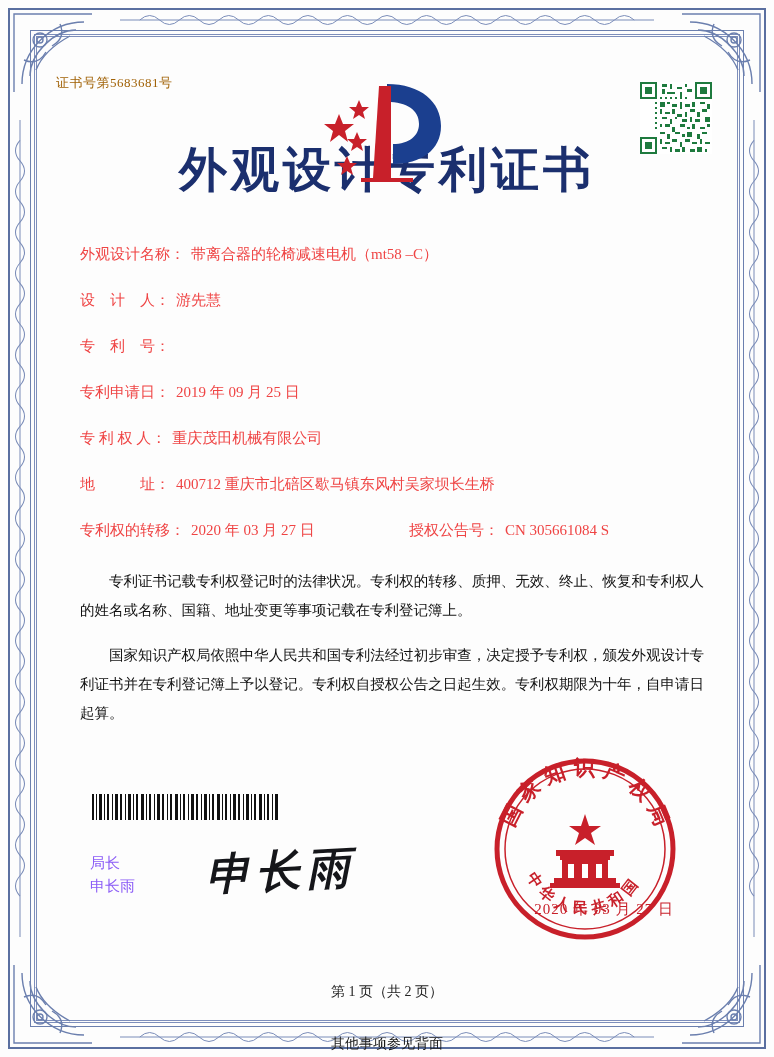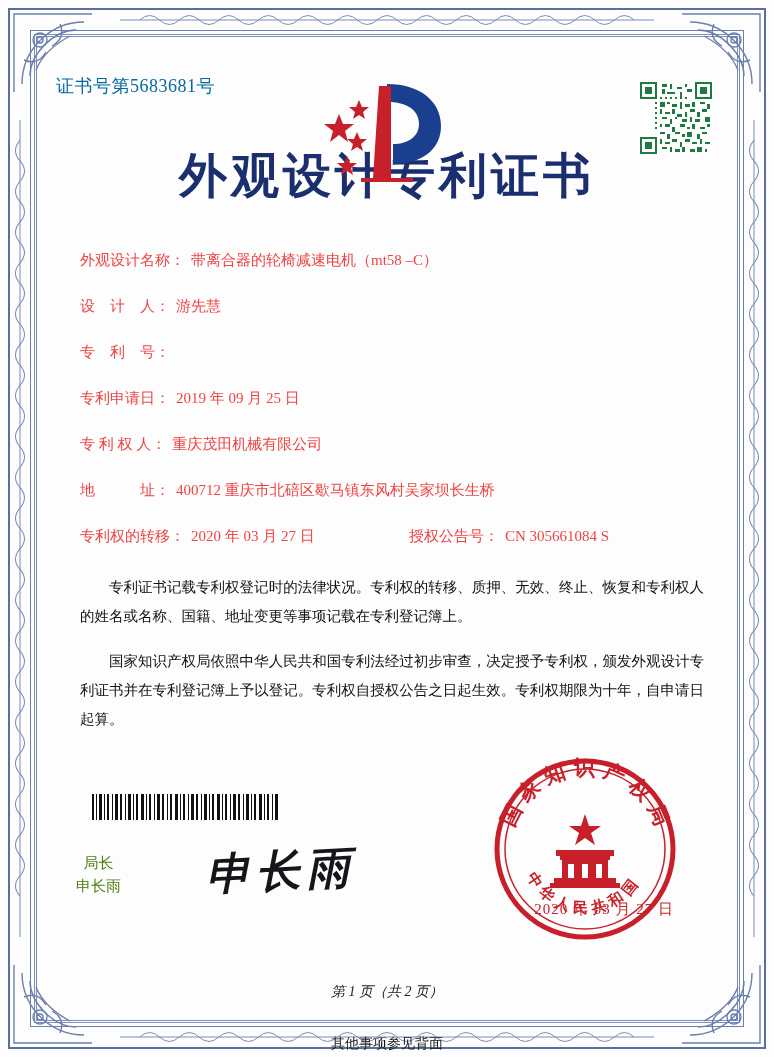--- a/index.html
+++ b/index.html
@@ -82,22 +82,22 @@
   
   .content {
     position: absolute;
     left: 56px;
     top: 52px;
     right: 56px;
     bottom: 40px;
   }
 
   .cert-number {
-    font-size: 18px;
-    color: #0369a1;
+    font-size: 13px;
+    color: #a16207;
     letter-spacing: 0.5px;
     margin-top: 22px;
   }
 
   
   .emblem {
     position: absolute;
     left: 50%;
     transform: translateX(-50%);
     top: 26px;
@@ -178,26 +178,25 @@
     position: absolute;
     left: 34px;
     top: 742px;
     width: 190px;
     height: 26px;
   }
 
   
   .sig-block {
     position: absolute;
-    left: 20px;
+    left: 34px;
     top: 800px;
     font-size: 15px;
-    color: #4d7c0f;
+    color: #8b5cf6;
     line-height: 1.55;
-    text-align: center;
   }
   .signature-script {
     position: absolute;
     left: 150px;
     top: 790px;
     font-size: 44px;
     color: #15161a;
     font-family: "DejaVu Serif", serif;
     font-style: italic;
     font-weight: bold;
@@ -223,21 +222,20 @@
   }
 
   .page-number {
     position: absolute;
     left: 0;
     right: 0;
     bottom: 16px;
     text-align: center;
     font-size: 14px;
     color: #222;
-    font-style: italic;
   }
   .footnote-wrap {
     position: absolute;
     left: 0;
     right: 0;
     bottom: 4px;
     text-align: center;
     font-size: 14px;
     color: #1a1a1a;
     font-family: Liberation Serif, serif;

